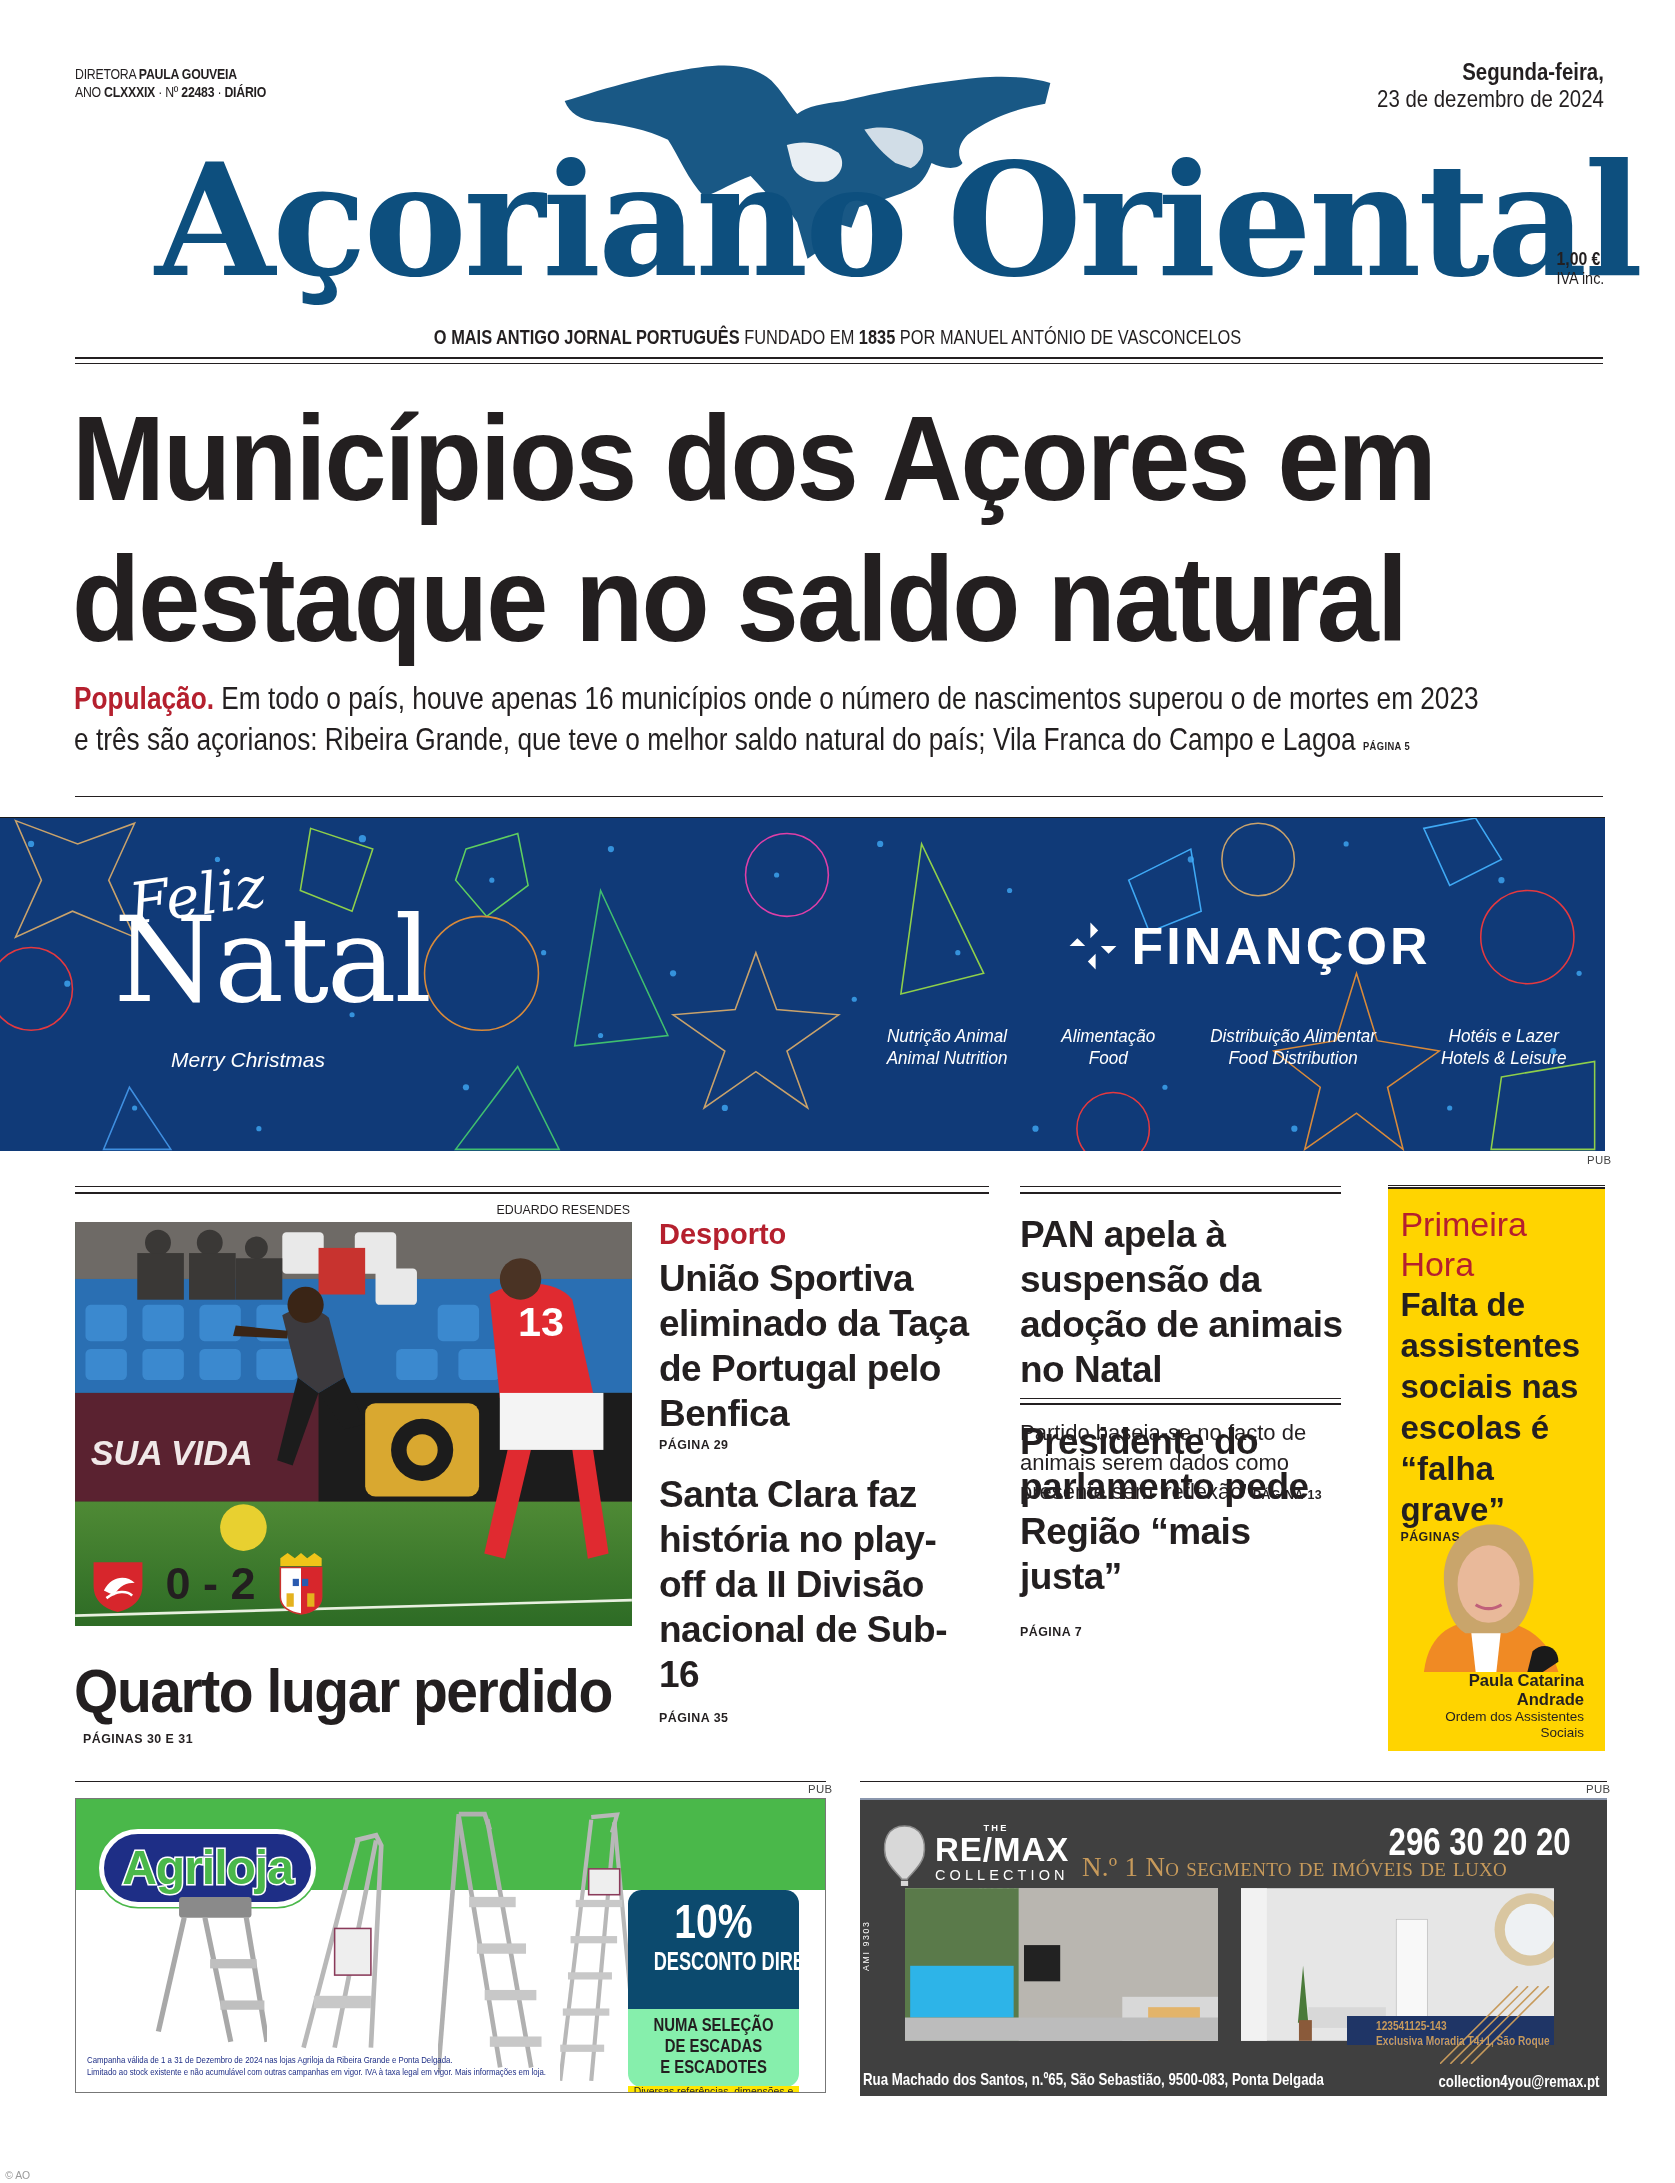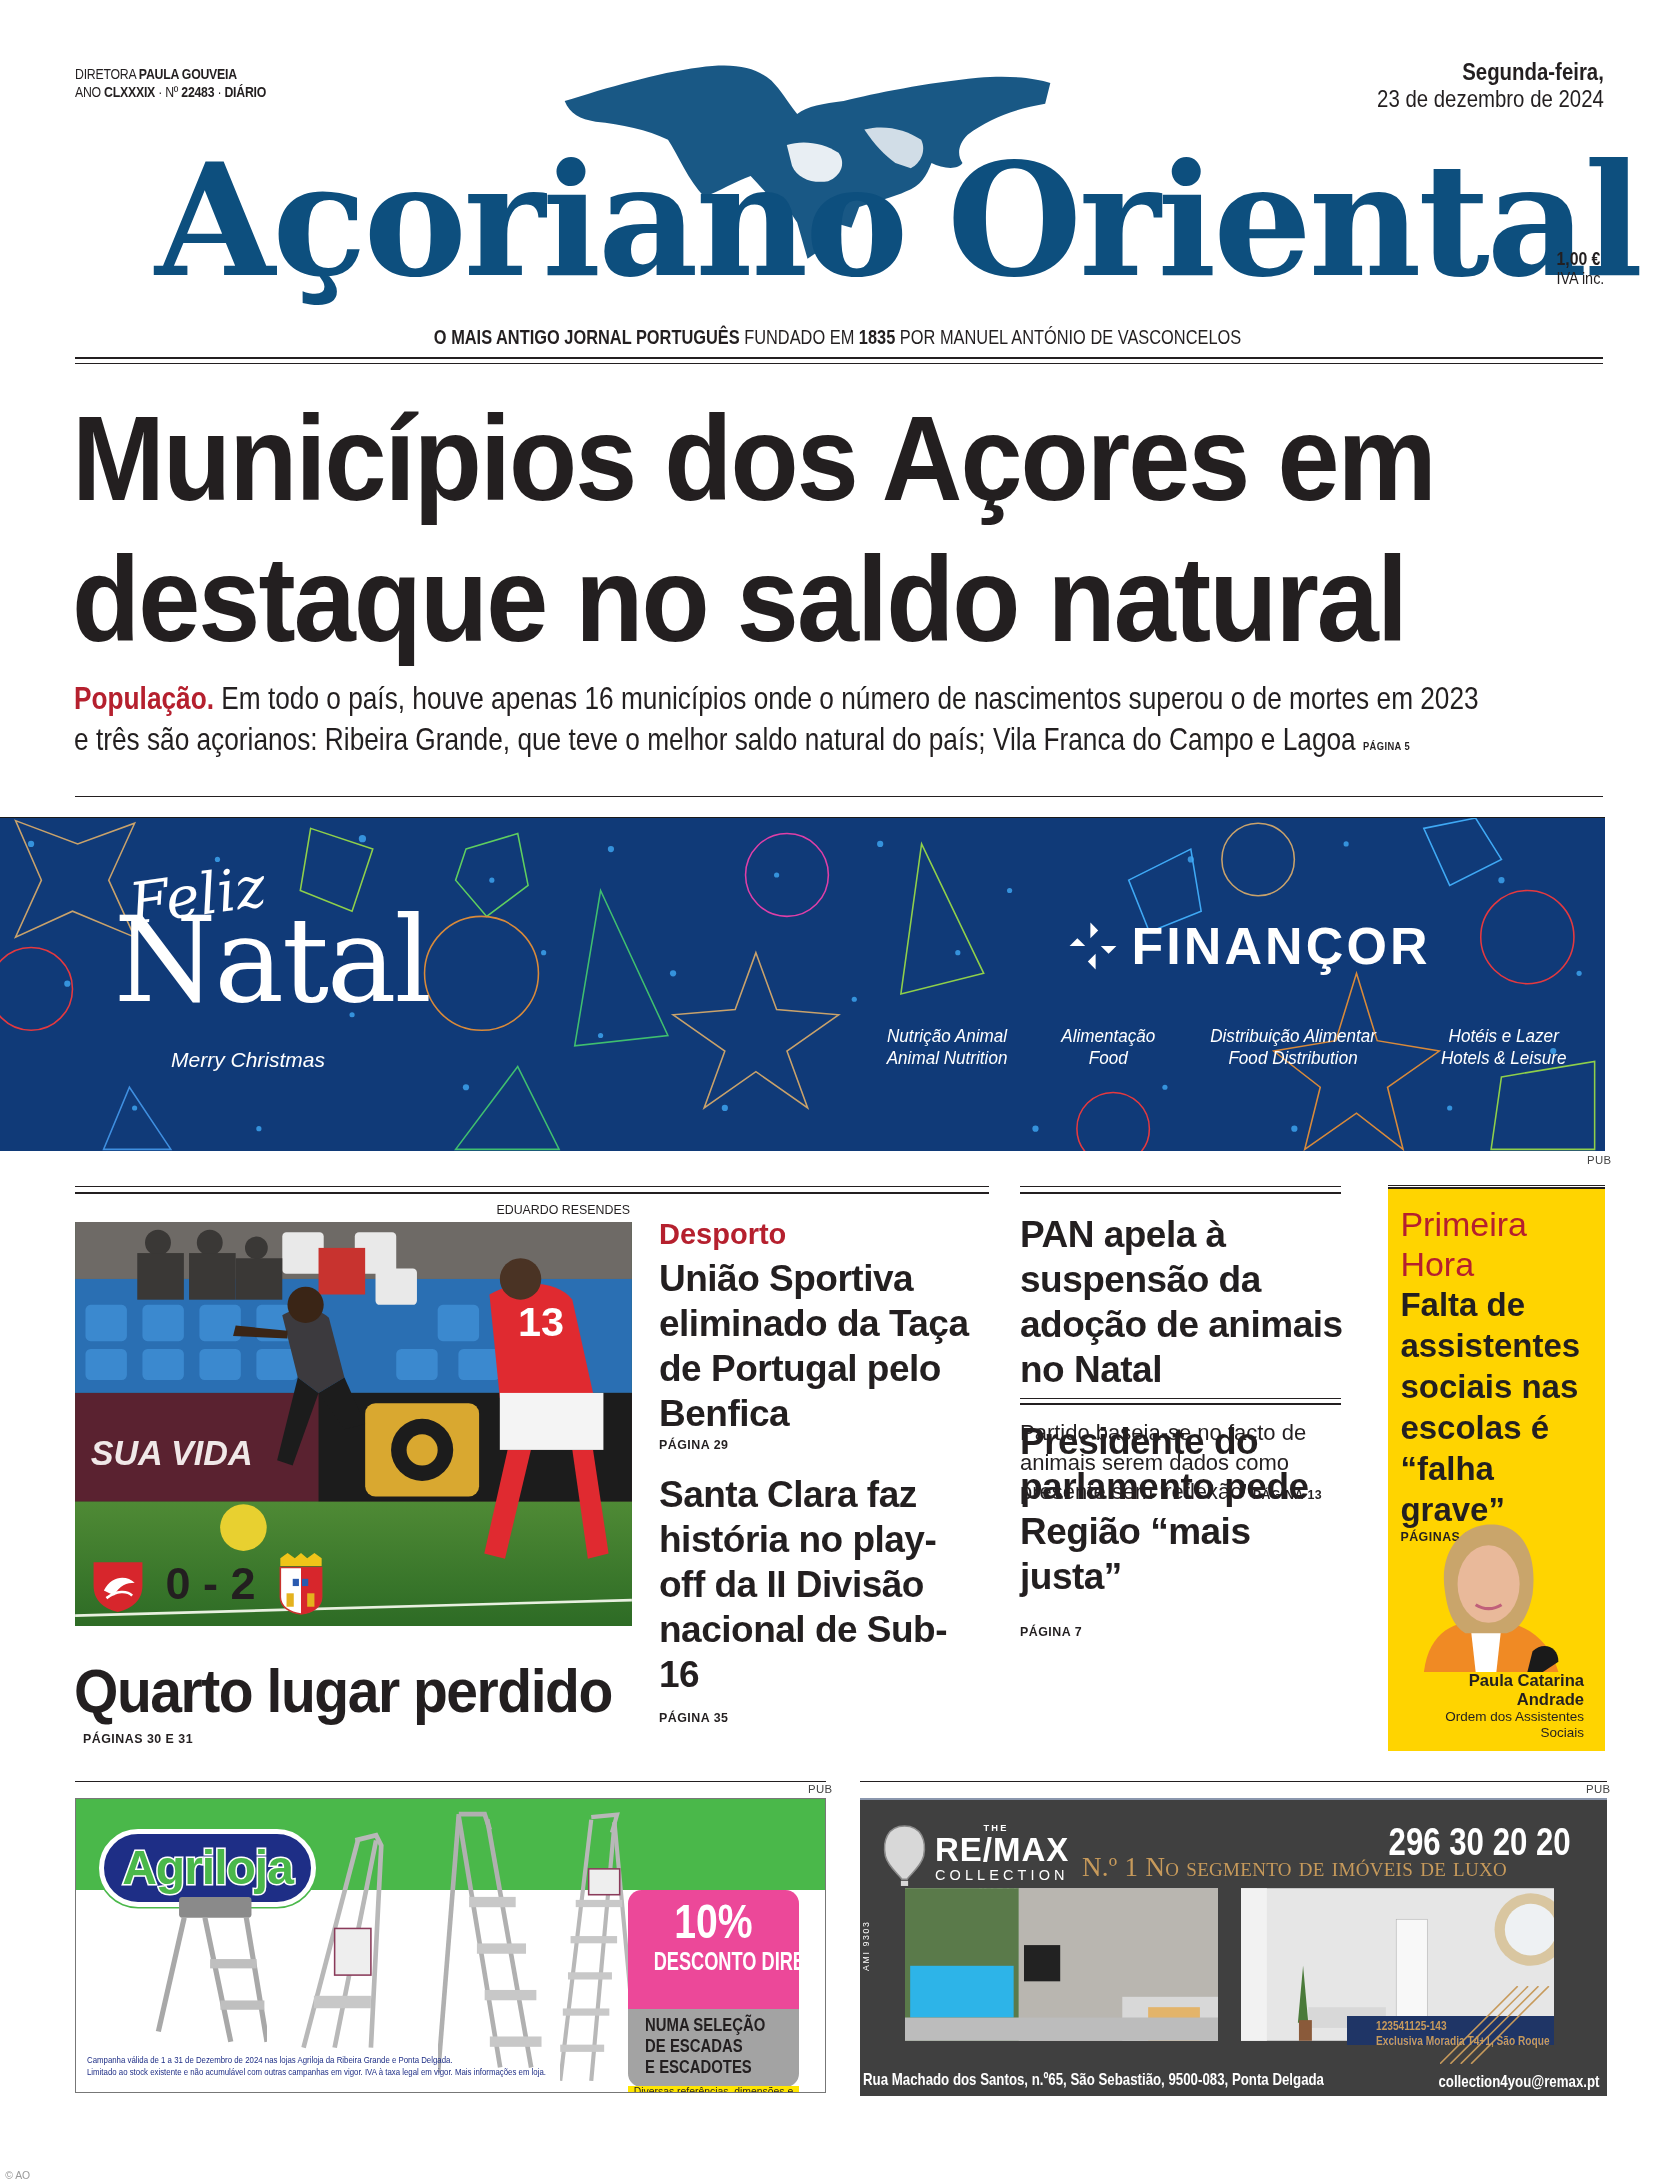--- a/index.html
+++ b/index.html
@@ -67,24 +67,24 @@
   .yellow .hd { font-size: 33px; line-height: 41px; font-weight: 700; color: #231f20; }
   .portrait { left: 1403px; top: 1522px; width: 166px; height: 150px; }
   .yellow-caption { left: 1429px; top: 1672px; width: 155px; text-align: right; font-size: 16.6px; line-height: 18.6px; }
   .yellow-caption b { font-weight: 700; }
 
   
   .agriloja { left: 75px; top: 1798px; width: 751px; height: 295px; border: 1.6px solid #777; background: #fff; overflow: hidden; }
   .agri-top { position: absolute; left: 0; top: 0; width: 100%; height: 91px; background: #4ab84a; }
   .agri-logo { position: absolute; left: 23px; top: 29.5px; width: 217px; height: 78px; background: #1e2e86; border-radius: 39px; border: 5.2px solid #fff; box-shadow: 0 0 0 1.6px #4ab84a; display: flex; align-items: center; justify-content: center; }
   .agri-logo span { font-size: 48px; font-weight: 700; color: #4ab84a; -webkit-text-stroke: 3.1px #fff; paint-order: stroke fill; letter-spacing: -1px; }
-  .disc-red { position: absolute; left: 552px; top: 91px; width: 171px; height: 119px; background: #ec4899; border-radius: 13.5px 13.5px 0 0; text-align: center; color: #fff; padding-top: 5.2px; }
+  .disc-red { position: absolute; left: 552px; top: 91px; width: 171px; height: 119px; background: #0c4a6e; border-radius: 13.5px 13.5px 0 0; text-align: center; color: #fff; padding-top: 5.2px; }
   .disc-red .pct { font-size: 49px; font-weight: 700; line-height: 52px; transform: scaleX(0.8); }
   .disc-red .lbl { font-size: 26px; font-weight: 700; line-height: 29px; transform: scaleX(0.7); white-space: nowrap; }
-  .disc-yel { position: absolute; left: 552px; top: 210px; width: 171px; height: 78px; background: #a3a3a3; border-radius: 0 0 13.5px 13.5px; text-align: left; }
+  .disc-yel { position: absolute; left: 552px; top: 210px; width: 171px; height: 78px; background: #86efac; border-radius: 0 0 13.5px 13.5px; text-align: center; }
   .disc-yel .t1 { font-size: 18.6px; font-weight: 700; line-height: 21px; padding-top: 5.2px; transform: scaleX(0.8); white-space: nowrap; }
   .agri-fine { position: absolute; left: 11.4px; top: 255px; font-size: 9.8px; line-height: 12.4px; color: #1e2e86; transform: scaleX(0.8); transform-origin: left top; white-space: nowrap; }
   .ladder { position: absolute; }
 
   .remax { left: 860px; top: 1798px; width: 747px; height: 298px; background: #404040; border-top: 2.1px solid #8a96ad; overflow: hidden; }
   .remax .balloon { position: absolute; left: 22px; top: 25px; width: 45px; height: 62px; }
   .remax .brand { position: absolute; left: 75px; top: 23px; width: 122px; text-align: center; color: #fff; }
   .remax .brand .the { font-size: 9.3px; font-weight: 700; letter-spacing: 2.1px; }
   .remax .brand .rm { font-size: 33px; font-weight: 700; line-height: 34px; letter-spacing: 1px; }
   .remax .brand .col { font-size: 14.5px; letter-spacing: 4.1px; line-height: 16.6px; }

